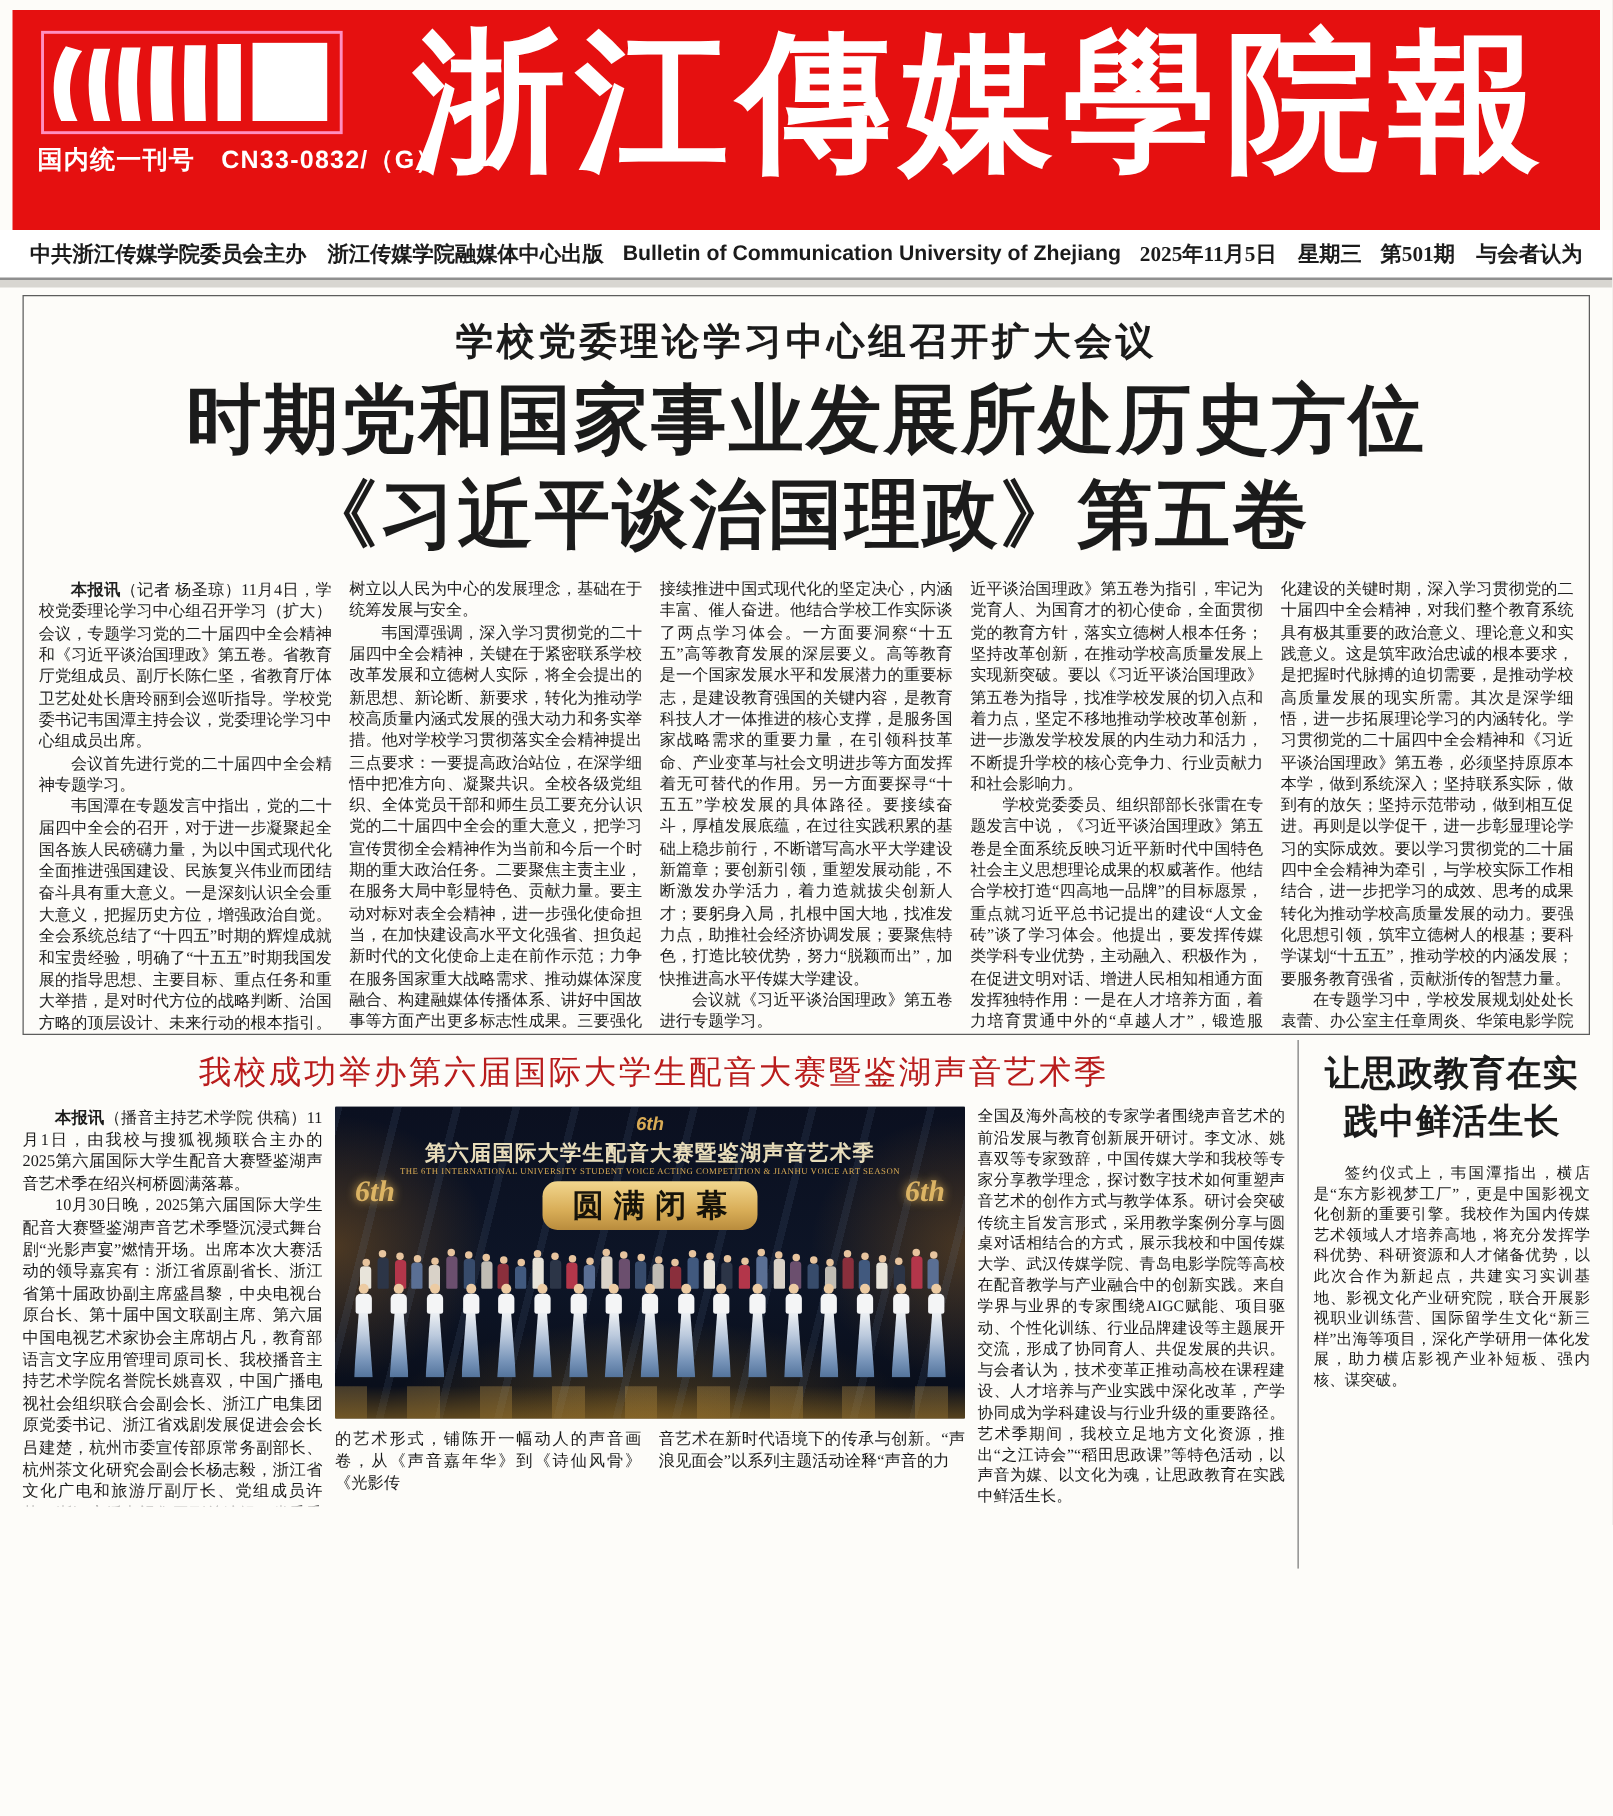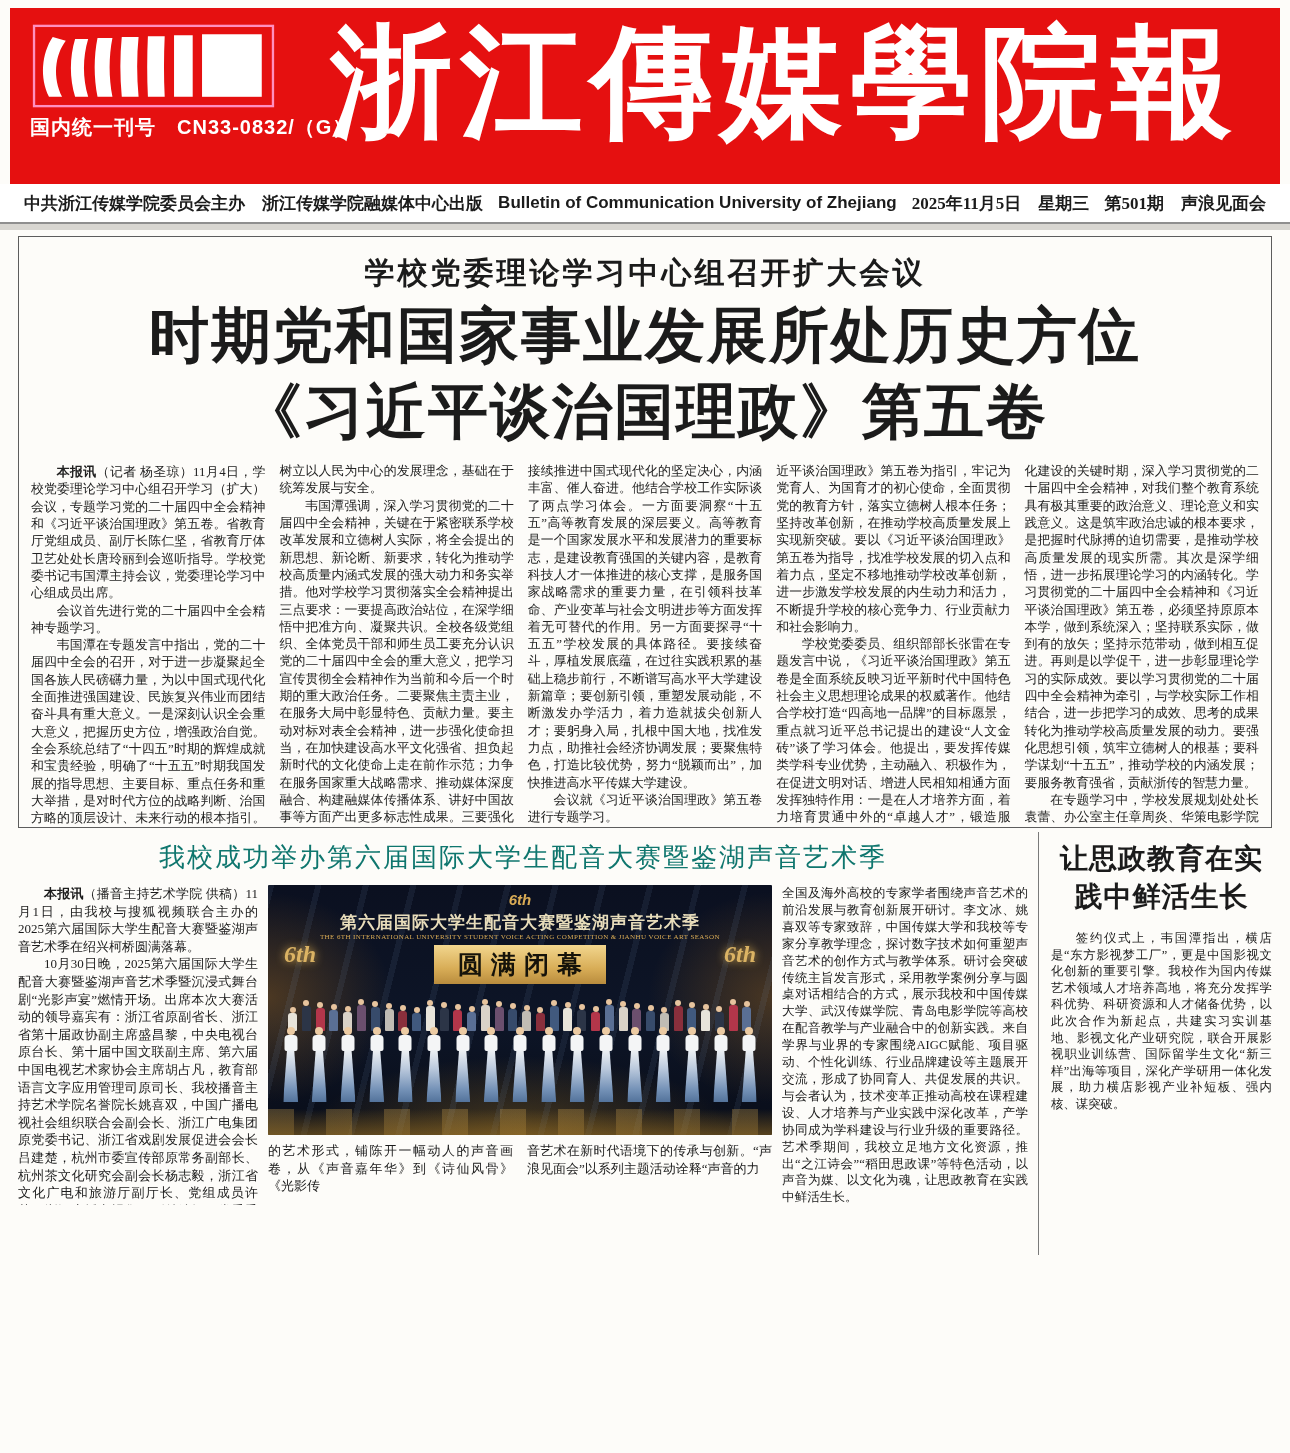--- a/index.html
+++ b/index.html
@@ -30,21 +30,21 @@
   .columns { margin-top:14px; height:592px; overflow:hidden;
           column-count:5; column-gap:14px; column-fill:auto;
           font-size:12.9px; line-height:17.3px; text-align:justify; color:#222; }
   .columns p, .v-left p, .a-body p { margin:0; text-indent:2em; }
   .columns p b, .v-left p b, .a-body p b { font-family:"Liberation Sans","DejaVu Sans",sans-serif;margin-top:10px; }
   
   .bottom { margin:4px 18px 0; height:423px; display:flex; overflow:hidden; }
   .voice { flex:1; padding-right:10px; overflow:hidden; }
   .v-headline { text-align:center; font-size:48px; font-weight:900; letter-spacing:2px;
           font-family:"Liberation Sans","DejaVu Sans",sans-serif; line-height:1.1; margin-top:2px; }
-  .v-sub { text-align:center; font-size:26px; letter-spacing:2px; margin:8px 0 10px; color:#0f766e; }
+  .v-sub { text-align:center; font-size:26px; letter-spacing:2px; margin:8px 0 10px; color:#b91c1c; }
   .v-cols { display:flex; gap:10px; height:320px; overflow:hidden; }
   .v-left  { width:240px; font-size:13px; line-height:17.6px; text-align:justify; overflow:hidden; }
   .v-mid   { flex:1; display:flex; flex-direction:column; overflow:hidden; }
   .v-right { width:246px; font-size:12.6px; line-height:16.9px; text-align:justify; overflow:hidden; }
   .below { display:flex; gap:14px; margin-top:7px; flex:1; overflow:hidden;
            font-size:13px; line-height:17.5px; text-align:justify; }
   .bcol { flex:1; overflow:hidden; }
   
   .photo { position:relative; height:250px; overflow:hidden; border-radius:1px;
      background:
@@ -56,21 +56,21 @@
      background:repeating-linear-gradient(104deg, rgba(120,150,190,.10) 0 6px, rgba(0,0,0,0) 6px 46px); }
   .ph-logo { position:absolute; top:6px; left:0; right:0; text-align:center;
      font-family:"Liberation Sans","DejaVu Sans",sans-serif; font-weight:bold; font-size:15px; font-style:italic; }
   .ph-title { position:absolute; top:26px; left:0; right:0; text-align:center; color:#e7dcba;
      font-weight:bold; font-size:17px; letter-spacing:1px;
      font-family:"Liberation Sans","DejaVu Sans",sans-serif; }
   .ph-en { position:absolute; top:48px; left:0; right:0; text-align:center; font-size:7px; letter-spacing:.4px; }
   .ph-banner { position:absolute; top:60px; left:50%; transform:translateX(-50%);
      background:linear-gradient(180deg,#f2d68e 0%, #d8ad57 60%, #b98c3d 100%);
      color:#16130a; font-weight:900; font-size:25px; letter-spacing:8px; padding:3px 16px 3px 24px;
-     border-radius:0; font-family:"Liberation Sans","DejaVu Sans",sans-serif; }
+     border-radius:12px; font-family:"Liberation Sans","DejaVu Sans",sans-serif; }
   .ph-six { position:absolute; top:56px; font-size:24px; font-style:italic; font-weight:bold;
      color:rgba(232,190,105,.9); text-shadow:0 0 8px rgba(240,190,90,.9);
      font-family:"Liberation Serif",serif; }
   .ph-six.left { left:16px; } .ph-six.right { right:16px; }
   .back-row { position:absolute; left:4%; right:4%; top:112px; height:34px;
      display:flex; justify-content:space-between; align-items:flex-end; }
   .bp { position:relative; width:9px; border-radius:3px 3px 1px 1px; }
   .bp i { position:absolute; top:-6px; left:50%; transform:translateX(-50%);
      width:6px; height:6px; border-radius:50%; background:#e7c49e; }
   .front-row { position:absolute; left:3%; right:3%; top:142px; height:80px;
@@ -110,21 +110,21 @@
       <rect x="182" y="11" width="64" height="67" fill="#ffffff"></rect>
     </svg>
     <div class="issn">国内统一刊号　CN33-0832/（G）</div>
     <h1 class="paper-title">浙江傳媒學院報</h1>
   </header>
 
   <div class="infobar">
     <span class="cn">中共浙江传媒学院委员会主办　浙江传媒学院融媒体中心出版</span>
     <span>Bulletin of Communication University of Zhejiang</span>
     <span class="cn">2025年11月5日　星期三</span>
-    <span class="cn">第501期　声浪见面会</span>
+    <span class="cn">第501期　与会者认为</span>
   </div>
   <div class="grayband"></div>
 
   <section class="main-box">
     <div class="kicker">学校党委理论学习中心组召开扩大会议</div>
     <h2 class="headline">
       <span class="hl">时期党和国家事业发展所处历史方位</span>
       <span class="hl">《习近平谈治国理政》第五卷</span>
     </h2>
     <div class="columns">

